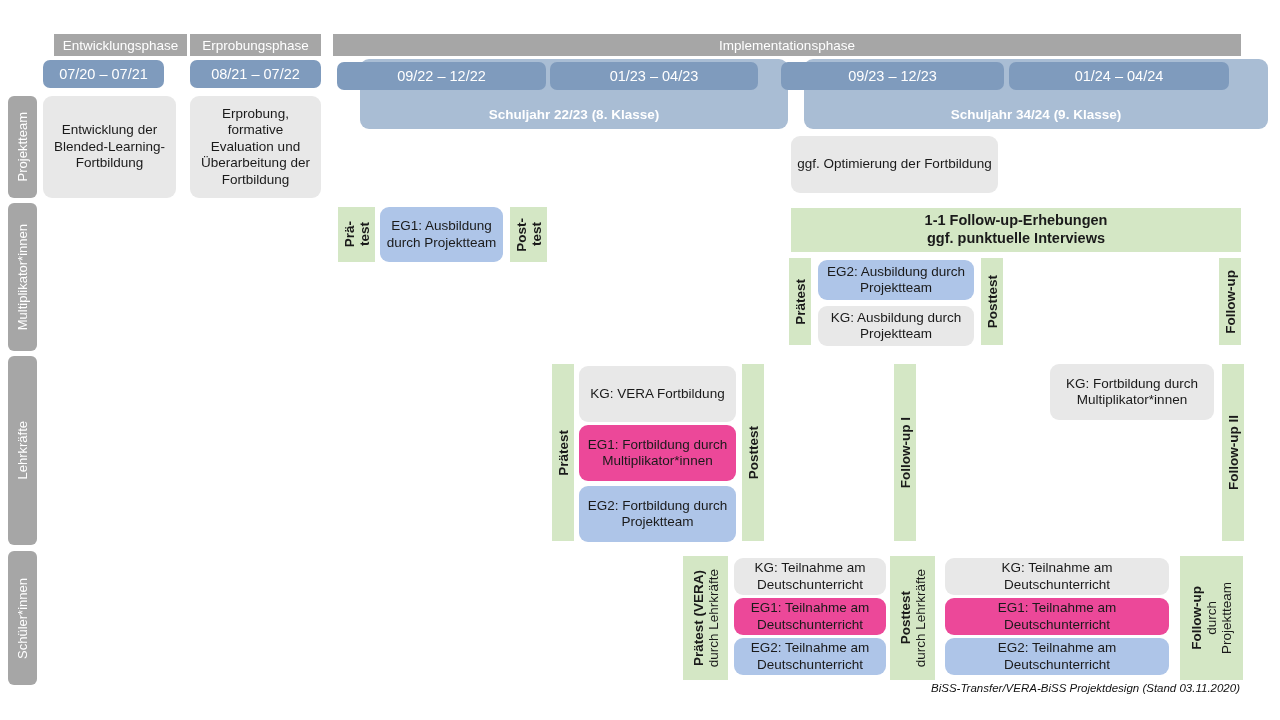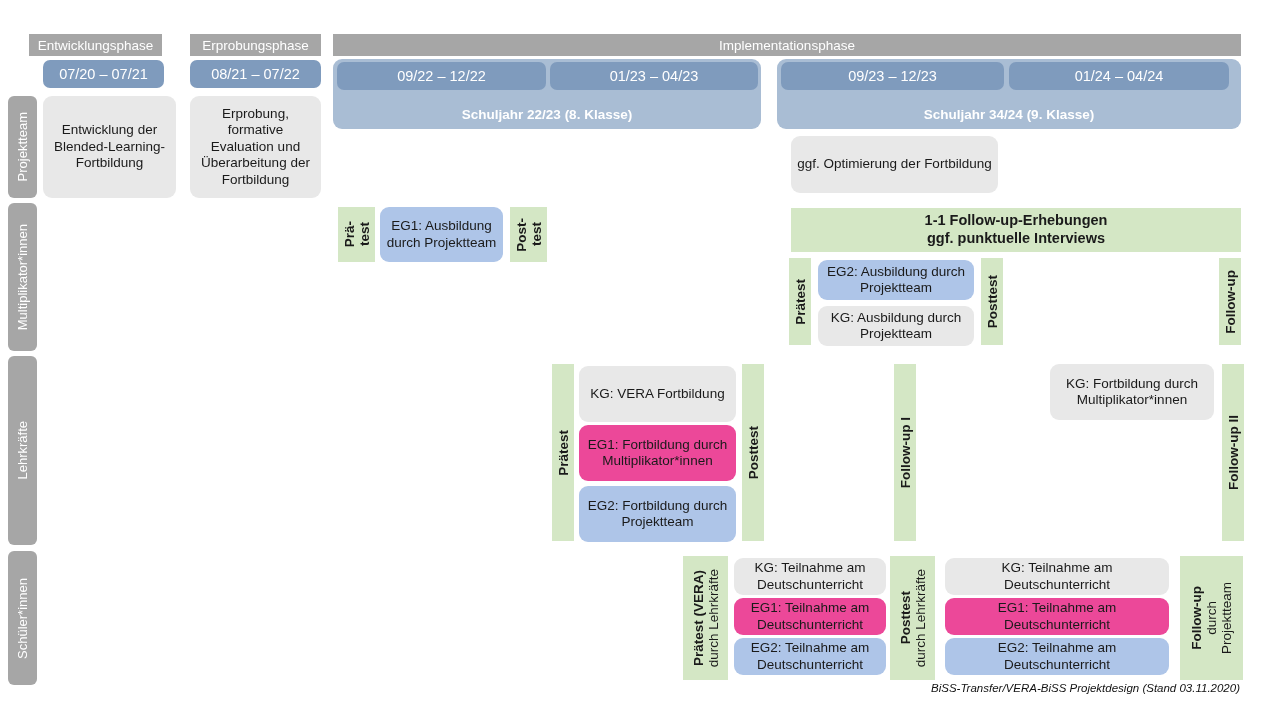--- a/index.html
+++ b/index.html
@@ -31,20 +31,21 @@
     height:28px;
   }
 
   
   .schuljahr{
     background:#a9bdd4;color:#ffffff;
     border-radius:9px;
     font-size:13.5px;font-weight:bold;
     display:flex;align-items:flex-end;justify-content:center;
     padding-bottom:7px;
+    margin-left:27px;
   }
 
   
   .rail{
     background:#a6a6a6;color:#ffffff;
     border-radius:6px;
     display:flex;align-items:center;justify-content:center;
     font-size:13px;
   }
   .rail span{
@@ -94,21 +95,21 @@
   .footer{
     font-size:11.5px;font-style:italic;color:#111;
     text-align:right;white-space:nowrap;
   }
 </style>
 </head>
 <body>
 
 <div id="stage">
 
-  <div class="abs phasebar" style="left:29px;top:34px;width:133px;">
+  <div class="abs phasebar" style="left:54px;top:34px;width:133px;">
     <span>Entwicklungsphase</span>
   </div>
   <div class="abs phasebar" style="left:190px;top:34px;width:131px;">
     <span>Erprobungsphase</span>
   </div>
   <div class="abs phasebar" style="left:333px;top:34px;width:908px;">
     <span>Implementationsphase</span>
   </div>
 
   <div class="abs schuljahr" style="left:333px;top:59px;width:428px;height:70px;">

